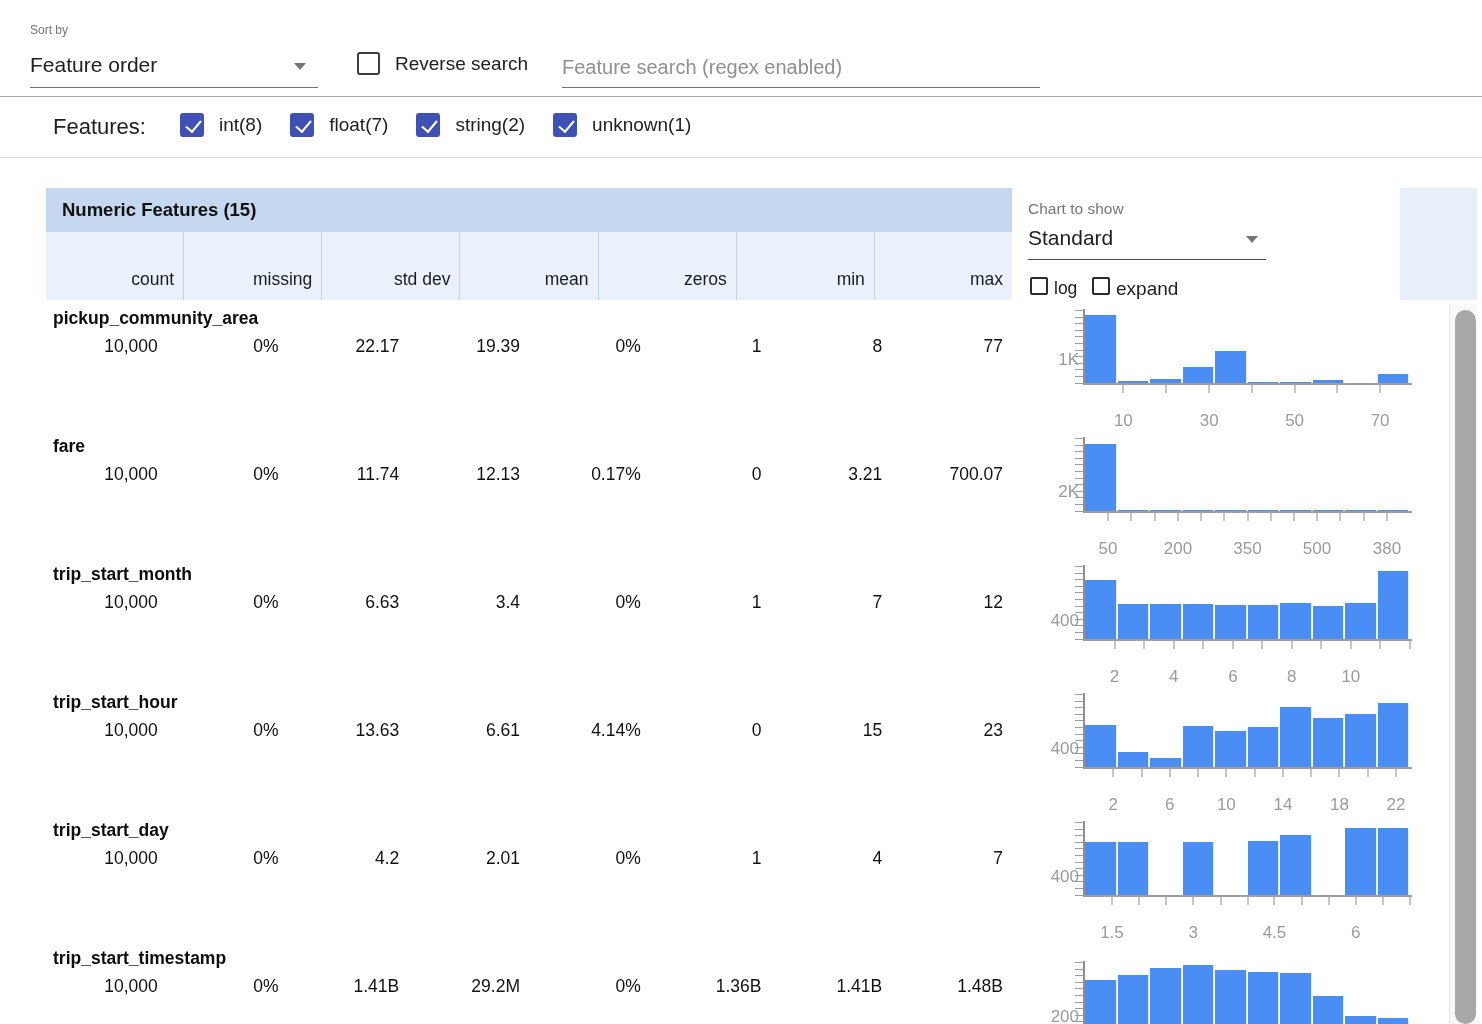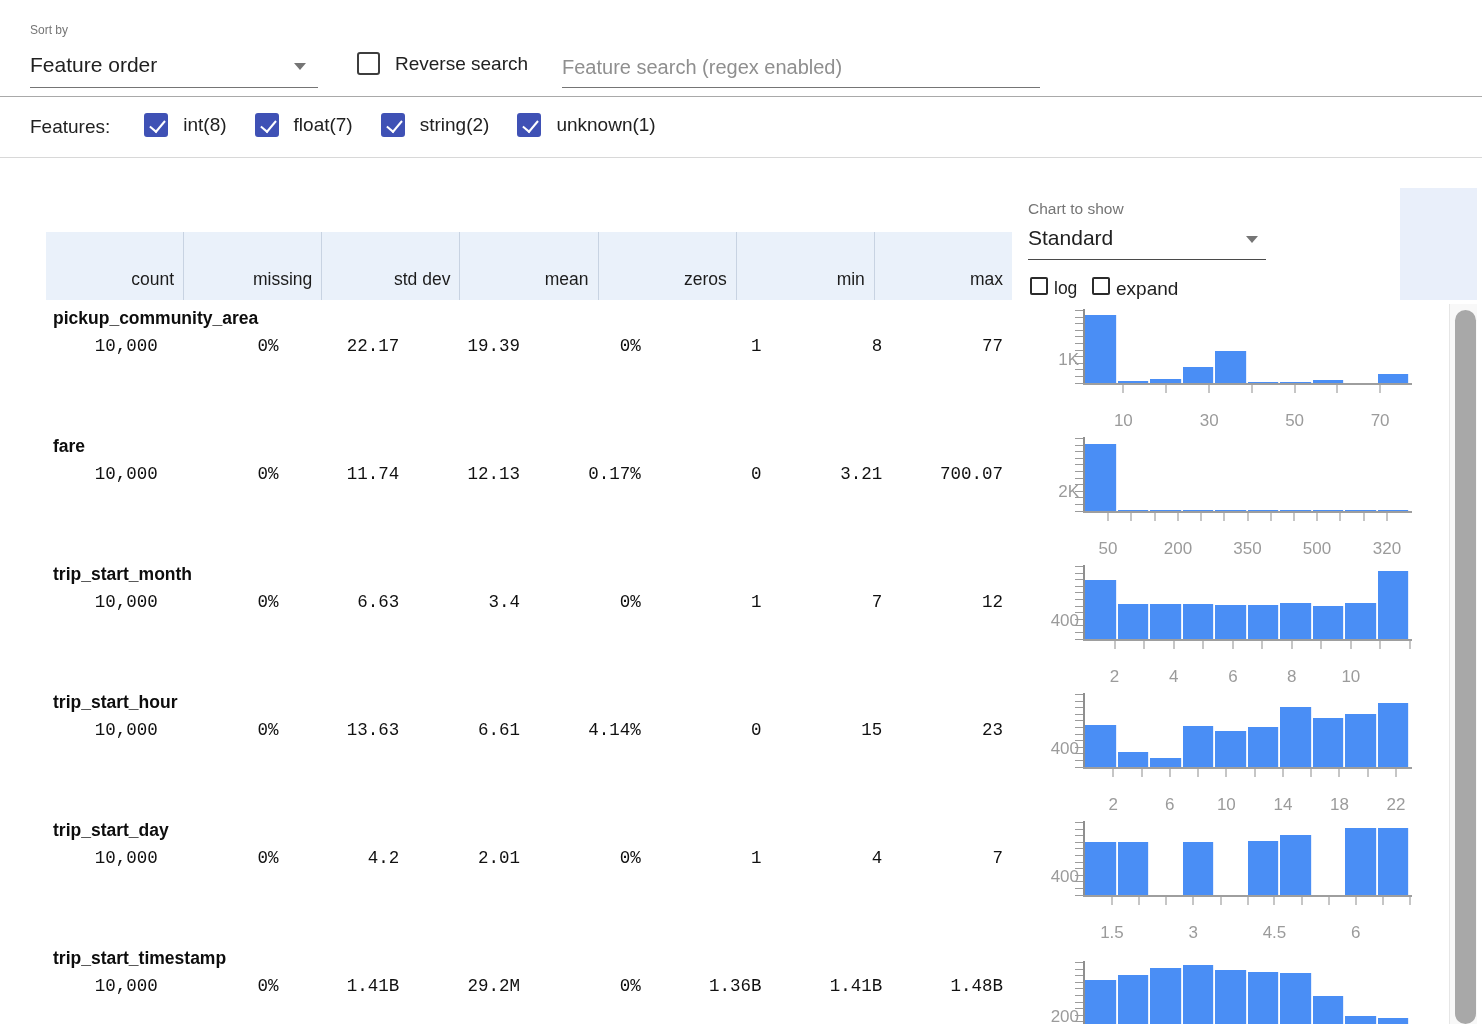--- a/index.html
+++ b/index.html
@@ -19,21 +19,21 @@
   .cb-filled { width:24px; height:24px; background:#3f51b5; border-color:#3f51b5; }
   .cb-filled::after { content:""; position:absolute; left:7px; top:2px; width:7px; height:13px; border:solid #fff; border-width:0 2.5px 2.5px 0; transform:rotate(40deg); }
   .reverse-cb { position:absolute; left:357px; top:52px; }
   .reverse-label { position:absolute; left:395px; top:53px; font-size:19px; }
   .search-input { position:absolute; left:562px; top:48px; width:478px; height:40px; border:none; outline:none;
     border-bottom:1px solid #757575; font-size:20px; font-family:"Liberation Sans",sans-serif; color:#212121; background:transparent; }
   .search-input::placeholder { color:#8f8f8f; opacity:1; }
 
   
   #filterbar { position:absolute; left:0; top:97px; width:1482px; height:61px; background:#fff; border-bottom:1px solid #d8d8d8; display:flex; align-items:center; padding-left:30px; }
-  .filters-label { font-size:19px; margin-right:34px; }
+  .filters-label { font-size:22px; margin-right:34px;margin-left:23px; }
   .fl-item { display:inline-flex; align-items:center; margin-right:28px; }
   .fl-label { font-size:19px; margin-left:15px; }
 
   
   #panel { position:absolute; left:46px; top:188px; width:1431px; height:836px; }
   .title-bar { position:absolute; left:0; top:0; width:966px; height:44px; background:#c5d8ef; }
   .title-text { font-size:18.5px; font-weight:bold; line-height:44px; padding-left:16px; color:#111; }
   .col-header { position:absolute; left:0; top:44px; width:966px; height:68px; background:#eaf1fa; display:flex; }
   .hcell { flex:1; border-left:1px solid #c8d3e2; display:flex; align-items:flex-end; justify-content:flex-end; padding:0 9px 10px 0; font-size:17.5px; color:#1c1c1c; }
   .hcell:first-child { border-left:none; }
@@ -46,21 +46,21 @@
   .cts-caret { right:8px; top:14px; }
   .log-cb { position:absolute; left:984px; top:89px; }
   .log-label { position:absolute; left:1008px; top:90px; font-size:17.5px; }
   .expand-cb { position:absolute; left:1046px; top:89px; }
   .expand-label { position:absolute; left:1070px; top:90px; font-size:19px; }
 
   
   #rows { position:absolute; left:0; top:112px; width:1431px; }
   .frow { position:relative; width:1431px; height:128px; }
   .fname { position:absolute; left:7px; top:8px; font-size:17.5px; font-weight:bold; color:#0d0d0d; }
-  .fvals { position:absolute; left:0; top:36px; width:966px; display:flex;font-family:Liberation Mono, monospace; }
+  .fvals { position:absolute; left:0; top:36px; width:966px; display:flex; }
   .vcell { flex:1; text-align:right; padding-right:9px; font-size:17.5px; color:#111; }
 
   
   .hist { position:absolute; left:991px; top:0; width:440px; height:128px; }
   .ylab { position:absolute; left:0; width:42px; text-align:right; font-size:17px; color:#9b9b9b; }
   .ruler { position:absolute; left:38px; width:9px; height:74px;
     background:repeating-linear-gradient(to bottom,#9b9b9b 0px,#9b9b9b 1px,transparent 1px,transparent 6.6px); }
   .yaxis { position:absolute; left:46px; width:2px; height:76px; background:#8f8f8f; }
   .plot { position:absolute; left:48px; width:325px; height:73px; }
   .bar { position:absolute; bottom:0; width:calc(10% - 1px); background:#4a8ef5; border-right:1px solid #e3edfd; }
@@ -97,20 +97,23 @@
   </span><span class="fl-item">
     <span class="cb cb-filled"></span>
     <span class="fl-label">string(2)</span>
   </span><span class="fl-item">
     <span class="cb cb-filled"></span>
     <span class="fl-label">unknown(1)</span>
   </span></span>
 </div>
 
 <div id="panel">
+  <div class="title-bar">
+    <div class="title-text">Numeric Features (15)</div>
+  </div>
   <div class="col-header">
       <div class="hcell">count</div>
       <div class="hcell">missing</div>
       <div class="hcell">std dev</div>
       <div class="hcell">mean</div>
       <div class="hcell">zeros</div>
       <div class="hcell">min</div>
       <div class="hcell">max</div>
     </div>
 
@@ -206,21 +209,21 @@
           <div class="mtick" style="left: 232.575px; top: 85px;"></div>
           <div class="mtick" style="left: 255.975px; top: 85px;"></div>
           <div class="mtick" style="left: 279.05px; top: 85px;"></div>
           <div class="mtick" style="left: 302.45px; top: 85px;"></div>
           <div class="mtick" style="left: 325.525px; top: 85px;"></div>
           <div class="mtick" style="left: 348.925px; top: 85px;"></div>
           <div class="xlab" style="left: 41.075px; top: 111px;">50</div>
           <div class="xlab" style="left: 110.95px; top: 111px;">200</div>
           <div class="xlab" style="left: 180.5px; top: 111px;">350</div>
           <div class="xlab" style="left: 250.05px; top: 111px;">500</div>
-          <div class="xlab" style="left: 319.925px; top: 111px;">320</div>
+          <div class="xlab" style="left: 319.925px; top: 111px;">380</div>
         </div>
   </div>
       <div class="frow">
     <div class="fname">trip_start_month</div>
     <div class="fvals">
           <div class="vcell">10,000</div>
           <div class="vcell">0%</div>
           <div class="vcell">6.63</div>
           <div class="vcell">3.4</div>
           <div class="vcell">0%</div>

